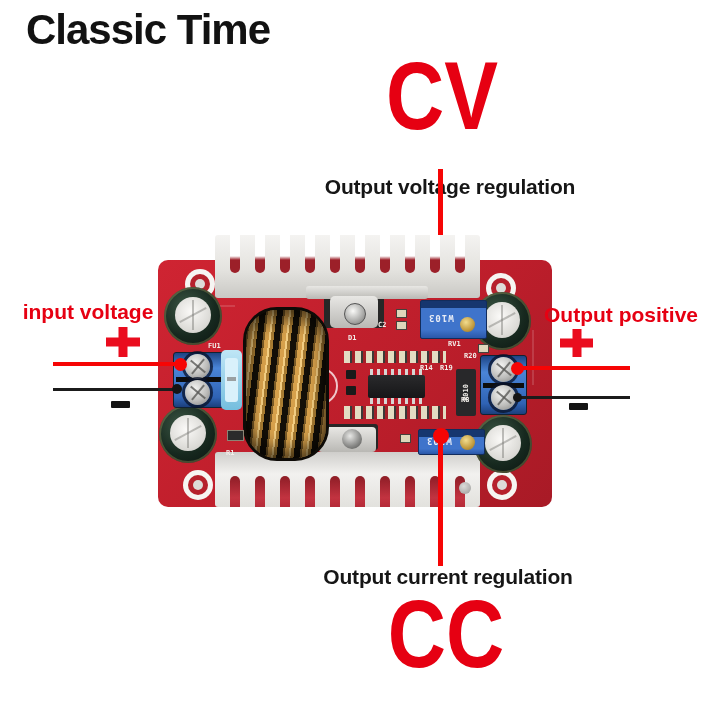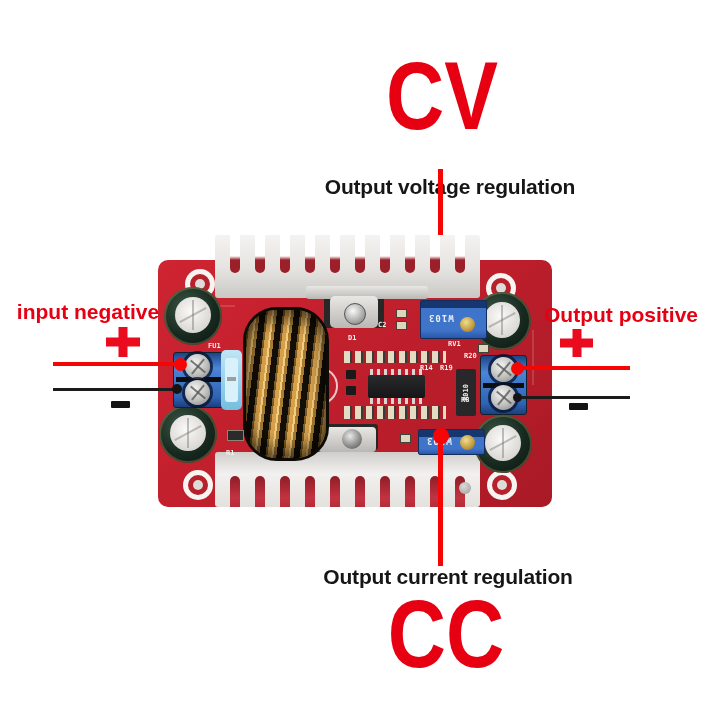--- a/index.html
+++ b/index.html
@@ -106,20 +106,21 @@
   .brass{position:absolute;border-radius:50%;width:15px;height:15px;
        background:radial-gradient(circle at 40% 35%,#f2dc8e 0%,#c19a3e 60%,#8a6a22 100%);}
 
   .sk{position:absolute;color:#f3eeea;font:bold 7px "DejaVu Sans Mono",monospace;}
 </style>
 </head>
 <body>
 
 <div class="canvas">
 
+  <div class="abs brand">Classic Time</div>
 
   <div class="cx big-red" style="left:442px;top:48px;">CV</div>
   <div class="cx lbl" style="left:450px;top:140px;margin-top:35px;">Output voltage regulation</div>
   <div class="vline" style="left:438px;top:169px;height:160px;"></div>
   <div class="dot" style="left:433px;top:318px;width:16px;height:16px;"></div>
 
   <div class="abs pcb"></div>
   <div class="trace" style="left:175px;top:305px;width:60px;height:2px;"></div>
   <div class="trace" style="left:532px;top:330px;width:2px;height:55px;"></div>
   <div class="trace" style="left:300px;top:285px;width:90px;height:2px;"></div>
@@ -236,21 +237,21 @@
   <span class="sk" style="left:208px;top:342px;">FU1</span>
   <span class="sk" style="left:348px;top:334px;">D1</span>
   <span class="sk" style="left:378px;top:321px;">C2</span>
   <span class="sk" style="left:448px;top:340px;">RV1</span>
   <span class="sk" style="left:464px;top:352px;">R20</span>
   <span class="sk" style="left:420px;top:364px;">R14</span>
   <span class="sk" style="left:440px;top:364px;">R19</span>
   <span class="sk" style="left:425px;top:396px;padding-left:36px;">R8</span>
   <span class="sk" style="left:226px;top:449px;">R1</span>
 
-  <div class="cx lbl-red" style="left:88px;top:300px;">input negative</div>
+  <div class="cx lbl-red" style="left:88px;top:300px;">input voltage</div>
   <div class="plus" style="left:106px;top:327px;width:34px;height:30px;" aria-label="+">
       <i></i>
       <b></b>
     </div>
   <div class="hline" style="left:53px;top:362px;width:129px;"></div>
   <div class="dot" style="left:174px;top:358px;width:13px;height:13px;"></div>
   <div class="hline blk" style="left:53px;top:388px;width:127px;"></div>
   <div class="dot blk" style="left:172px;top:384px;width:10px;height:10px;"></div>
   <div class="minus" style="left:111px;top:401px;" aria-label="-"></div>
 

